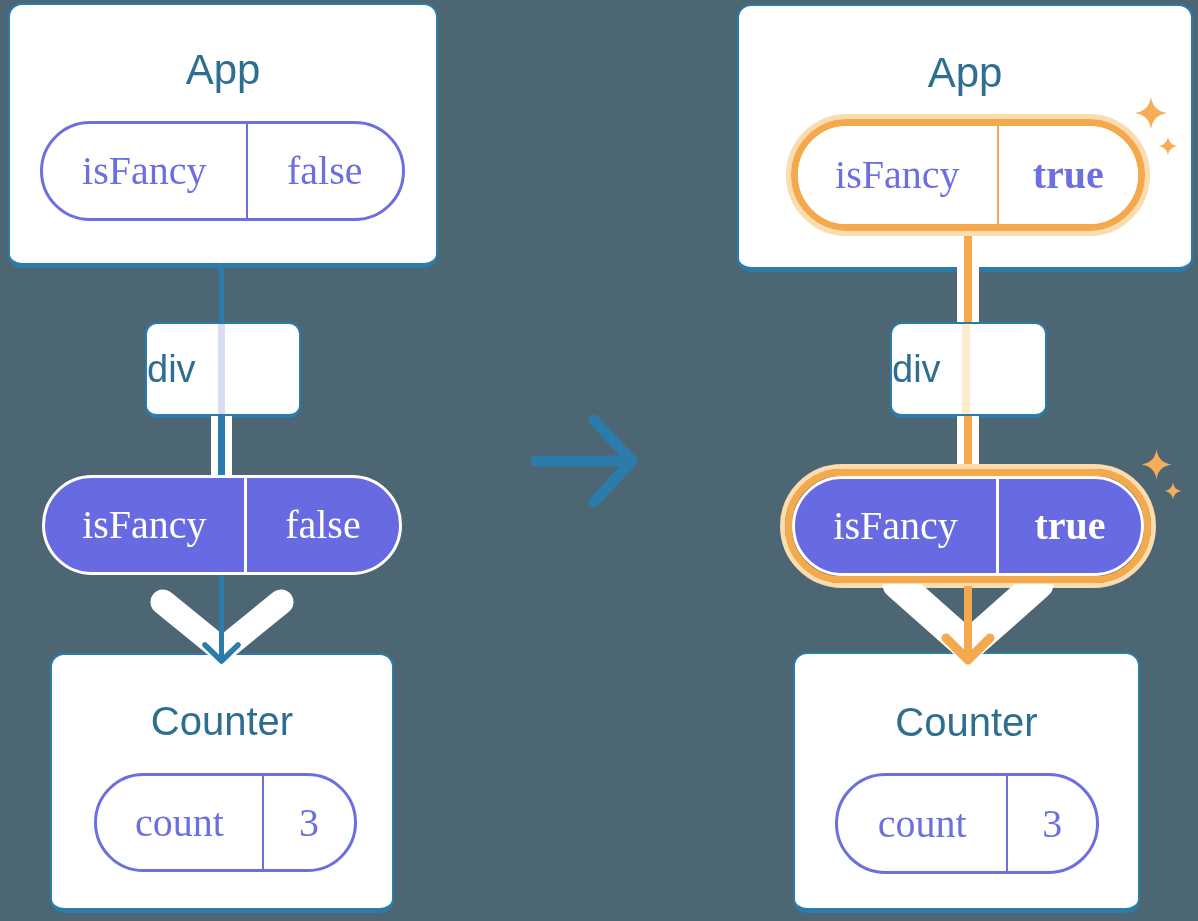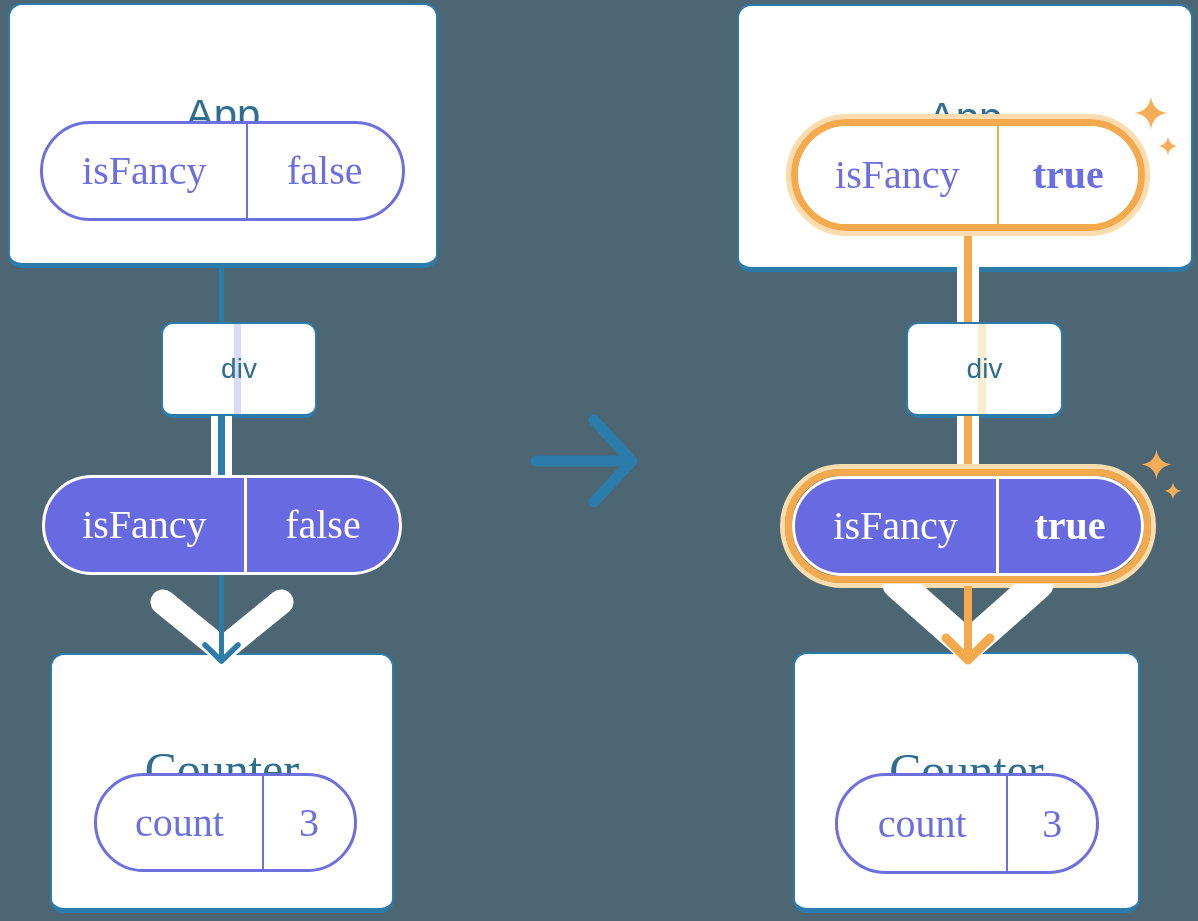--- a/index.html
+++ b/index.html
@@ -20,24 +20,23 @@
     border-bottom-width: 5px;
     border-radius: 14px;
   }
   .card-title {
     position: absolute;
     left: 0; right: 0;
     text-align: center;
     color: #2d6e91;
     font-weight: 500;
     line-height: 1;
-    margin-top: 45px;
   }
   .title-lg { font-size: 42px; }
-  .title-md { font-size: 48px; font-family: Liberation Serif, serif; }
+  .title-md { font-size: 40px; }
   
   .pill {
     position: absolute;
     display: flex;
     align-items: stretch;
     border-radius: 60px;
     font-size: 40px;
     line-height: 1;
   }
   .pill-cell {
@@ -90,24 +89,22 @@
   .ring-content.purple-inner .first { border-right: 3px solid #ffffff; }
   
   .div-box {
     position: absolute;
     background: #ffffff;
     border: 2px solid #2b7cab;
     border-bottom-width: 4px;
     border-radius: 12px;
     display: flex;
     align-items: center;
-    justify-content: center;
-    font-size: 28px;
+    font-size: 38px;
     color: #2d6e91;
-    margin-left: 16px;
   }
   .div-label { position: relative; z-index: 2; line-height: 1; }
   .trace-line {
     position: absolute;
     top: 0; bottom: 0;
     z-index: 1;
   }
   .trace-lavender { background: #d9dcf4; }
   .trace-cream   { background: #fdeccd; }
   

